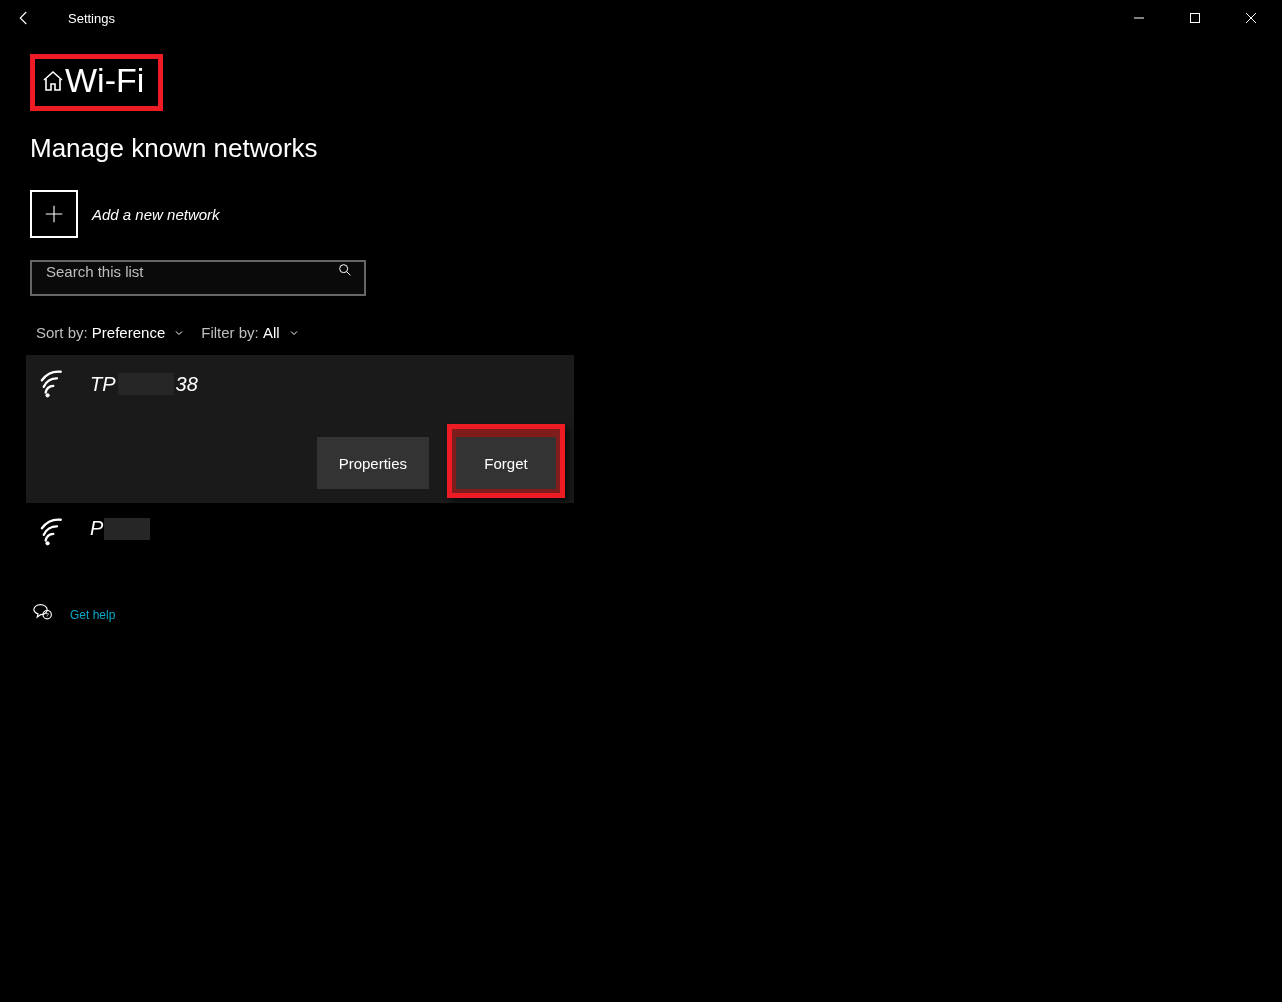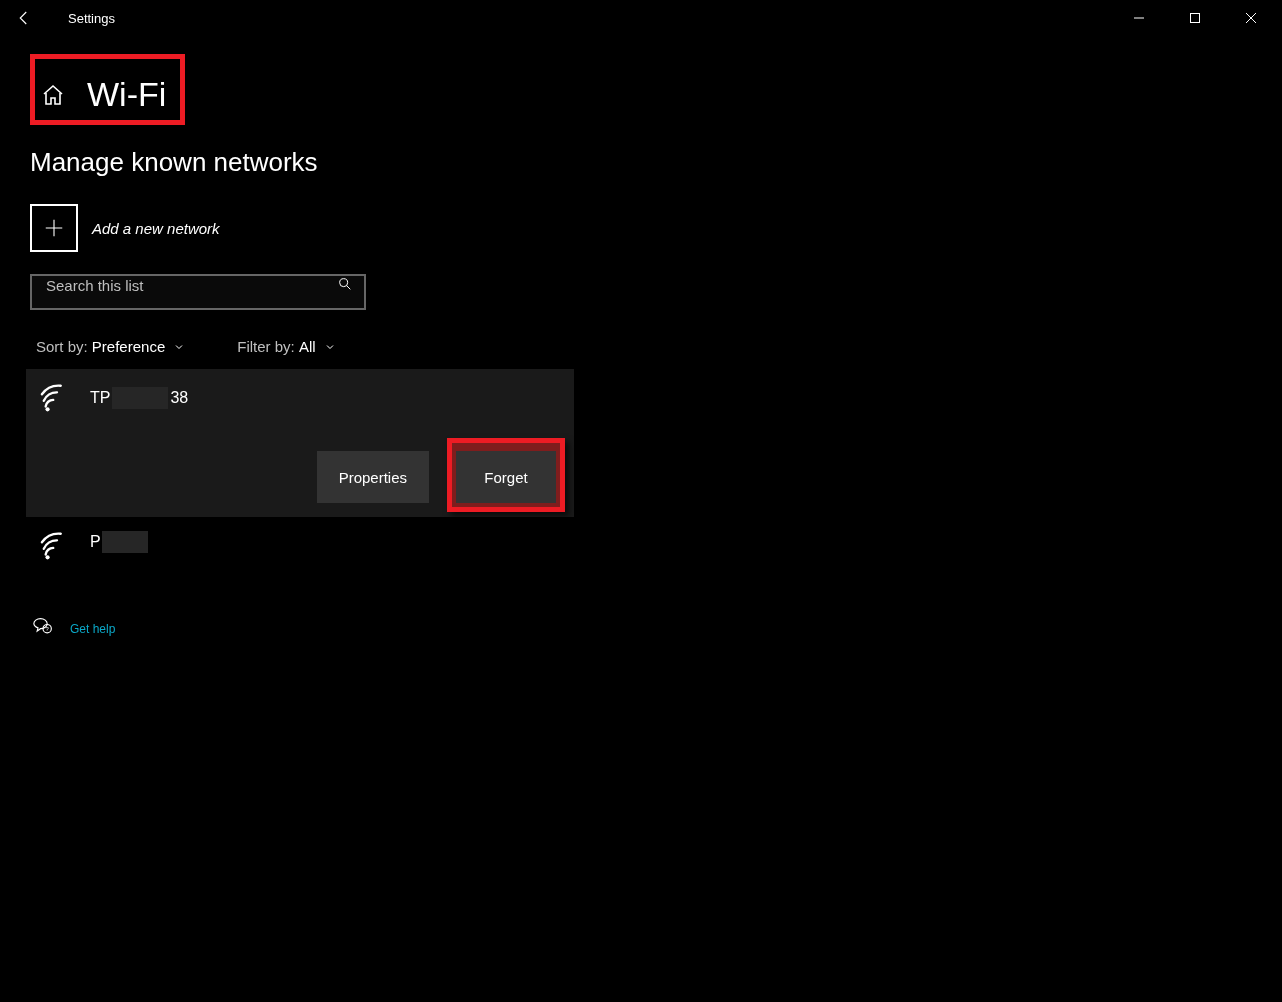--- a/index.html
+++ b/index.html
@@ -57,23 +57,22 @@
     justify-content: center;
     cursor: pointer;
   }
   .content {
     padding: 18px 30px 0 30px;
     width: 600px;
   }
   .hero {
     display: inline-flex;
     align-items: center;
-    gap: 22px;
     border: 5px solid var(--highlight);
-    padding: 16px 14px 6px 6px;
+    padding: 2px 14px 6px 6px;
     margin-bottom: 22px;
     box-shadow: 4px 4px 6px rgba(0,0,0,0.6);
   }
   .hero-title {
     font-size: 34px;
     font-weight: 400;
   }
   .home-icon svg { display:block; }
   .section-title {
     font-size: 26px;
@@ -110,21 +109,21 @@
     flex: 1;
     background: transparent;
     border: none;
     outline: none;
     color: var(--fg);
     font-size: 15px;
   }
   .search-box input::placeholder { color: var(--dim); }
   .filters {
     display: flex;
-    gap: 52px;
+    gap: 16px;
     align-items: center;
     margin-bottom: 14px;
     font-size: 15px;
     padding-left: 6px;
   }
   .filter-label { color: var(--dim); }
   .filter-value {
     color: var(--fg);
     display: inline-flex;
     align-items: center;
@@ -147,21 +146,22 @@
   .network-item .row {
     display: flex;
     align-items: center;
     gap: 16px;
     width: 100%;
   }
   .wifi-icon { width: 34px; height: 30px; }
   .network-name {
     display: flex;
     align-items: center;
-    font-size: 16px;
+    font-size: 20px;
+    font-style: italic;
   }
   .redacted {
     display: inline-block;
     background: var(--redacted);
     height: 22px;
     vertical-align: middle;
   }
   .network-actions {
     display: flex;
     gap: 18px;

